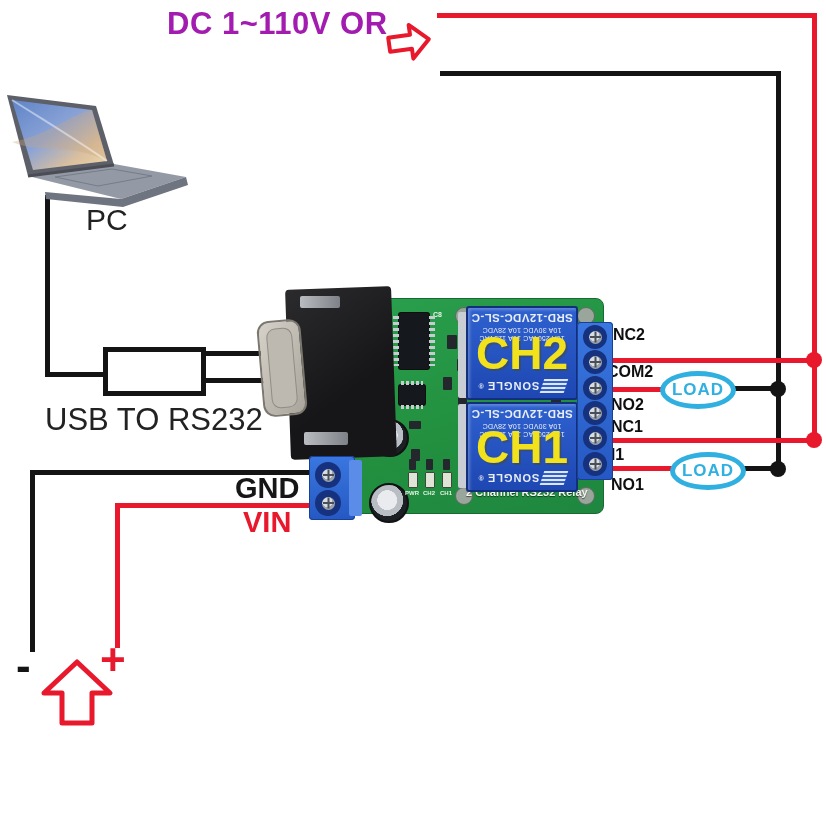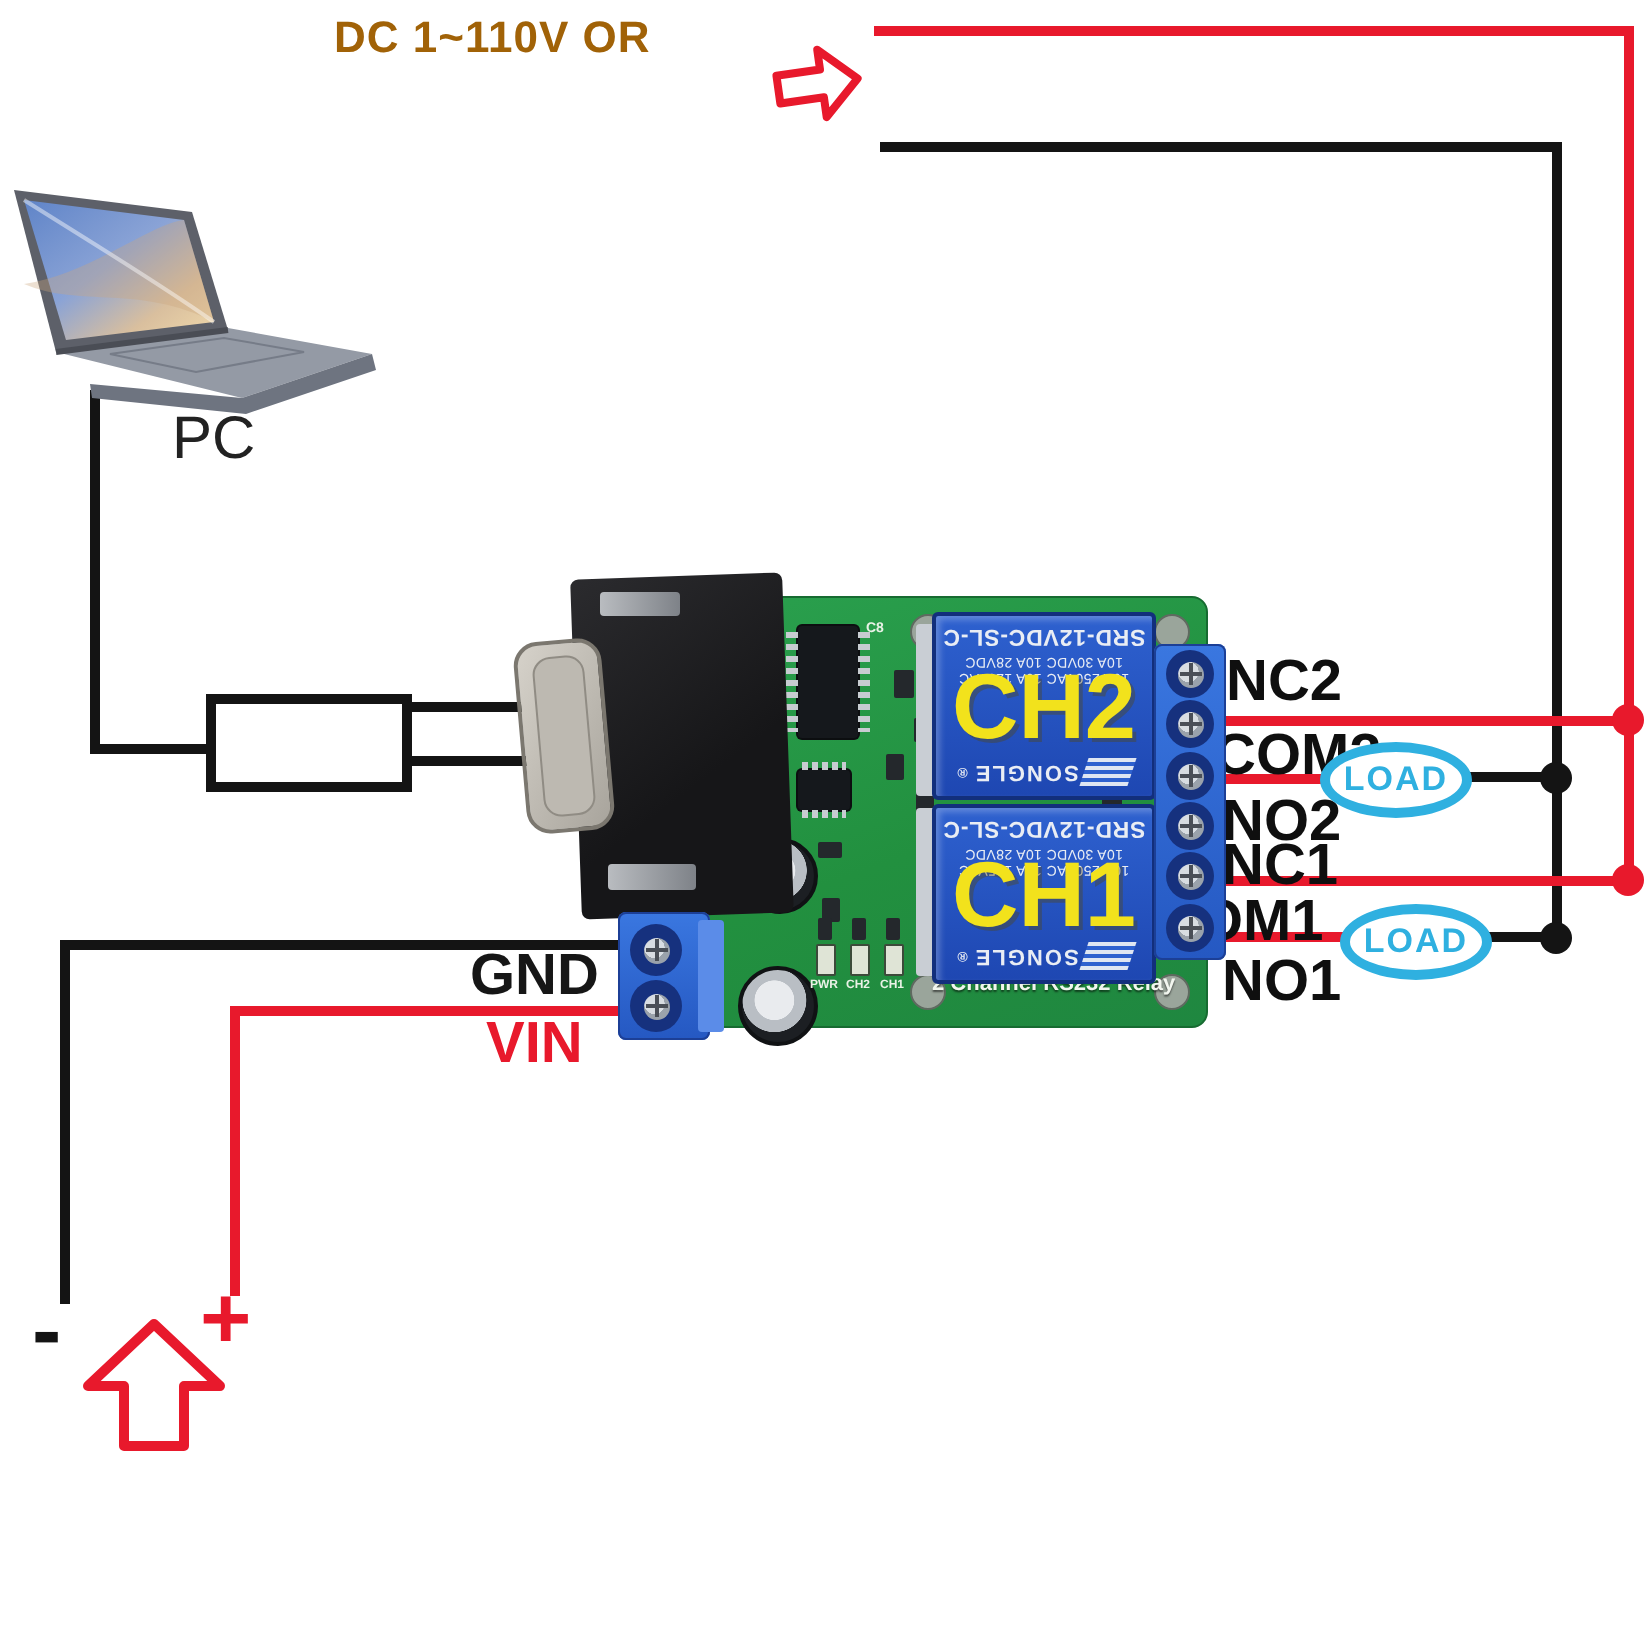--- a/index.html
+++ b/index.html
@@ -7,23 +7,23 @@
           font-family:"Liberation Sans",sans-serif;overflow:hidden;color:#161616;}
   .abs{position:absolute;}
   
   .wire{position:absolute;}
   .wb{background:#141414;}
   .wr{background:#e8192c;}
   .dot{position:absolute;width:16px;height:16px;border-radius:50%;}
   .dotr{background:#e8192c;}
   .dotb{background:#141414;}
   
-  .t-big{font-size:22px;font-weight:700;letter-spacing:.5px;color:#a16207;white-space:nowrap;}
+  .t-big{font-size:31px;font-weight:700;letter-spacing:.5px;color:#a21caf;white-space:nowrap;}
   .t-med{font-size:30px;font-weight:400;color:#222;white-space:nowrap;}
-  .t-term{font-size:29px;font-weight:700;color:#0f0f0f;white-space:nowrap;line-height:1;text-align:center;}
+  .t-term{font-size:16px;font-weight:700;color:#0f0f0f;white-space:nowrap;line-height:1;text-align:center;}
   .load{position:absolute;box-sizing:border-box;border:5px solid #2fb0e0;border-radius:50%;
         background:#fff;display:flex;align-items:center;justify-content:center;
         font-size:17px;font-weight:700;color:#2fb0e0;letter-spacing:1px;z-index:6;}
   
   .usbbox{position:absolute;box-sizing:border-box;border:5px solid #141414;background:#fff;}
   
   .pcb{position:absolute;background:linear-gradient(160deg,#2aa04e 0%,#22903f 55%,#1f8740 100%);
        border:1px solid #176b31;border-radius:8px;}
   .hole{position:absolute;width:16px;height:16px;border-radius:50%;background:#9aa59b;border:1px solid #5f6a60;}
   .chip{position:absolute;background:#15181c;border-radius:2px;box-shadow:0 0 0 1px #0c0e10;}
@@ -118,20 +118,21 @@
     <path d="M12,60 C 45,55 75,30 92,28 L 107,79 C 70,60 40,72 12,60 Z" fill="#caa57e" opacity="0.35"></path>
     <path d="M12,18 C 55,45 80,60 107,79" stroke="#ffffff" stroke-opacity="0.45" fill="none" stroke-width="2"></path>
     <polygon points="28,94 114,82 186,95 121,117" fill="#949aa5"></polygon>
     <polygon points="55,95 112,87 152,94 98,104" fill="#81879300" stroke="#767c88" stroke-width="1"></polygon>
     <polygon points="45,110 121,117 186,95 188,103 123,125 46,117" fill="#6e7480"></polygon>
     <line x1="28" y1="94" x2="114" y2="83" stroke="#4a4d55" stroke-width="3"></line>
   </svg>
   <div class="abs t-med" style="left:86px;top:203px;text-align:right;">PC</div>
 
   <div class="usbbox" style="left:103px;top:347px;width:103px;height:49px;"></div>
+  <div class="abs t-med" style="left:45px;top:402px;font-size:31px;">USB TO RS232</div>
 
   <div class="pcb" style="left:338px;top:298px;width:264px;height:214px;">
     <div class="hole" style="left:116px;top:8px;"></div>
     <div class="hole" style="left:238px;top:8px;"></div>
     <div class="hole" style="left:116px;top:188px;"></div>
     <div class="hole" style="left:238px;top:188px;"></div>
 
     <div class="silk" style="left:38px;top:8px;">C4</div>
     <div class="silk" style="left:94px;top:12px;">C8</div>
 

